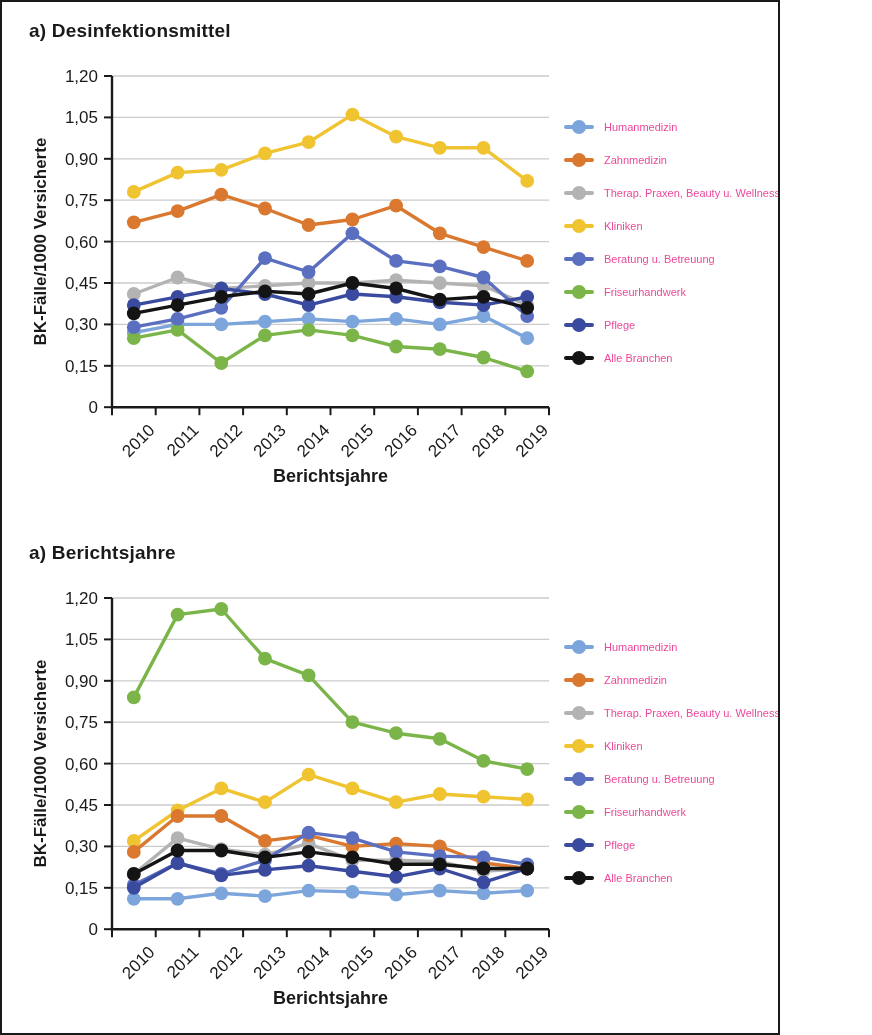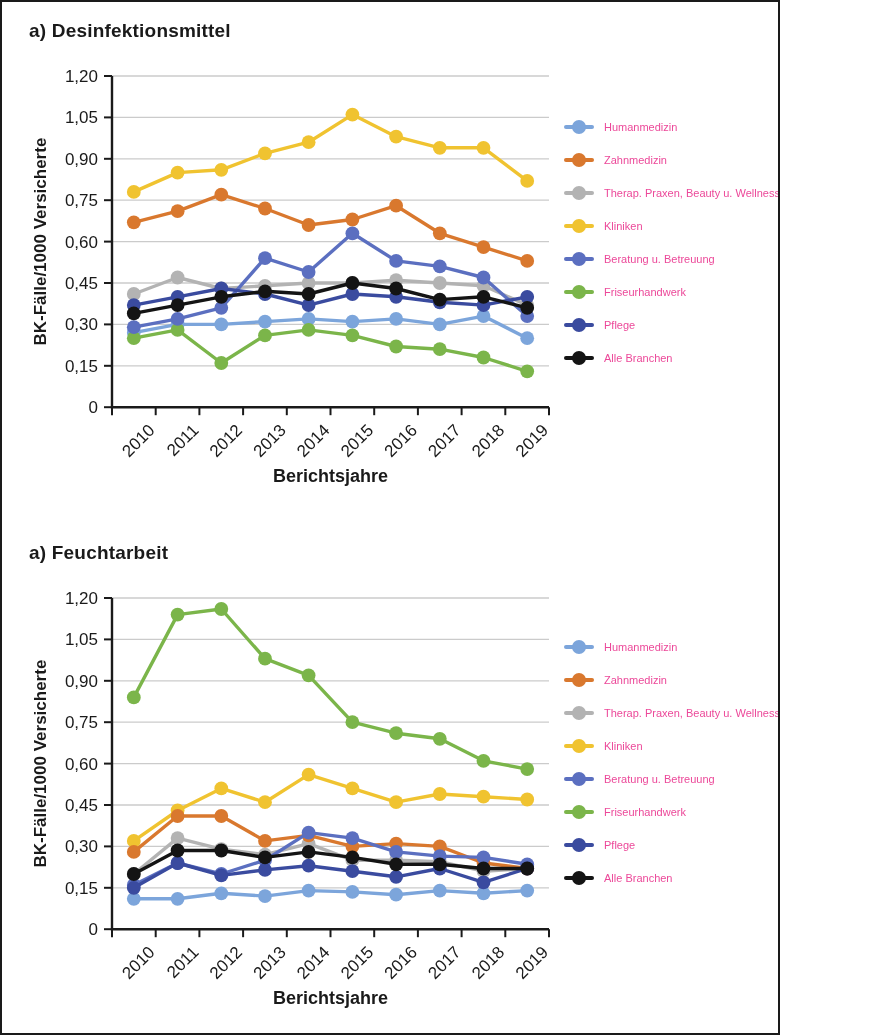--- a/index.html
+++ b/index.html
@@ -260,21 +260,21 @@
       </li>
       <li>
         <span class="marker">
           <span class="mline" style="background: rgb(20, 20, 20);"></span>
           <span class="mdot" style="background: rgb(20, 20, 20);"></span>
         </span>
         <span class="lbl">Alle Branchen</span>
       </li>
     </ul>
 
-  <h2 class="chart-title" id="title2">a) Feuchtarbeit</h2>
+  <h2 class="chart-title" id="title2">a) Berichtsjahre</h2>
 
   <svg id="svg2" class="chart" width="560" height="455" viewBox="0 0 560 455">
       <g>
         <line x1="110" x2="547" y1="313.8" y2="313.8" stroke="#cbcbcb" stroke-width="1.3"></line>
         <line x1="110" x2="547" y1="272.4" y2="272.4" stroke="#cbcbcb" stroke-width="1.3"></line>
         <line x1="110" x2="547" y1="231.0" y2="231.0" stroke="#cbcbcb" stroke-width="1.3"></line>
         <line x1="110" x2="547" y1="189.6" y2="189.6" stroke="#cbcbcb" stroke-width="1.3"></line>
         <line x1="110" x2="547" y1="148.2" y2="148.2" stroke="#cbcbcb" stroke-width="1.3"></line>
         <line x1="110" x2="547" y1="106.8" y2="106.8" stroke="#cbcbcb" stroke-width="1.3"></line>
         <line x1="110" x2="547" y1="65.4" y2="65.4" stroke="#cbcbcb" stroke-width="1.3"></line>

